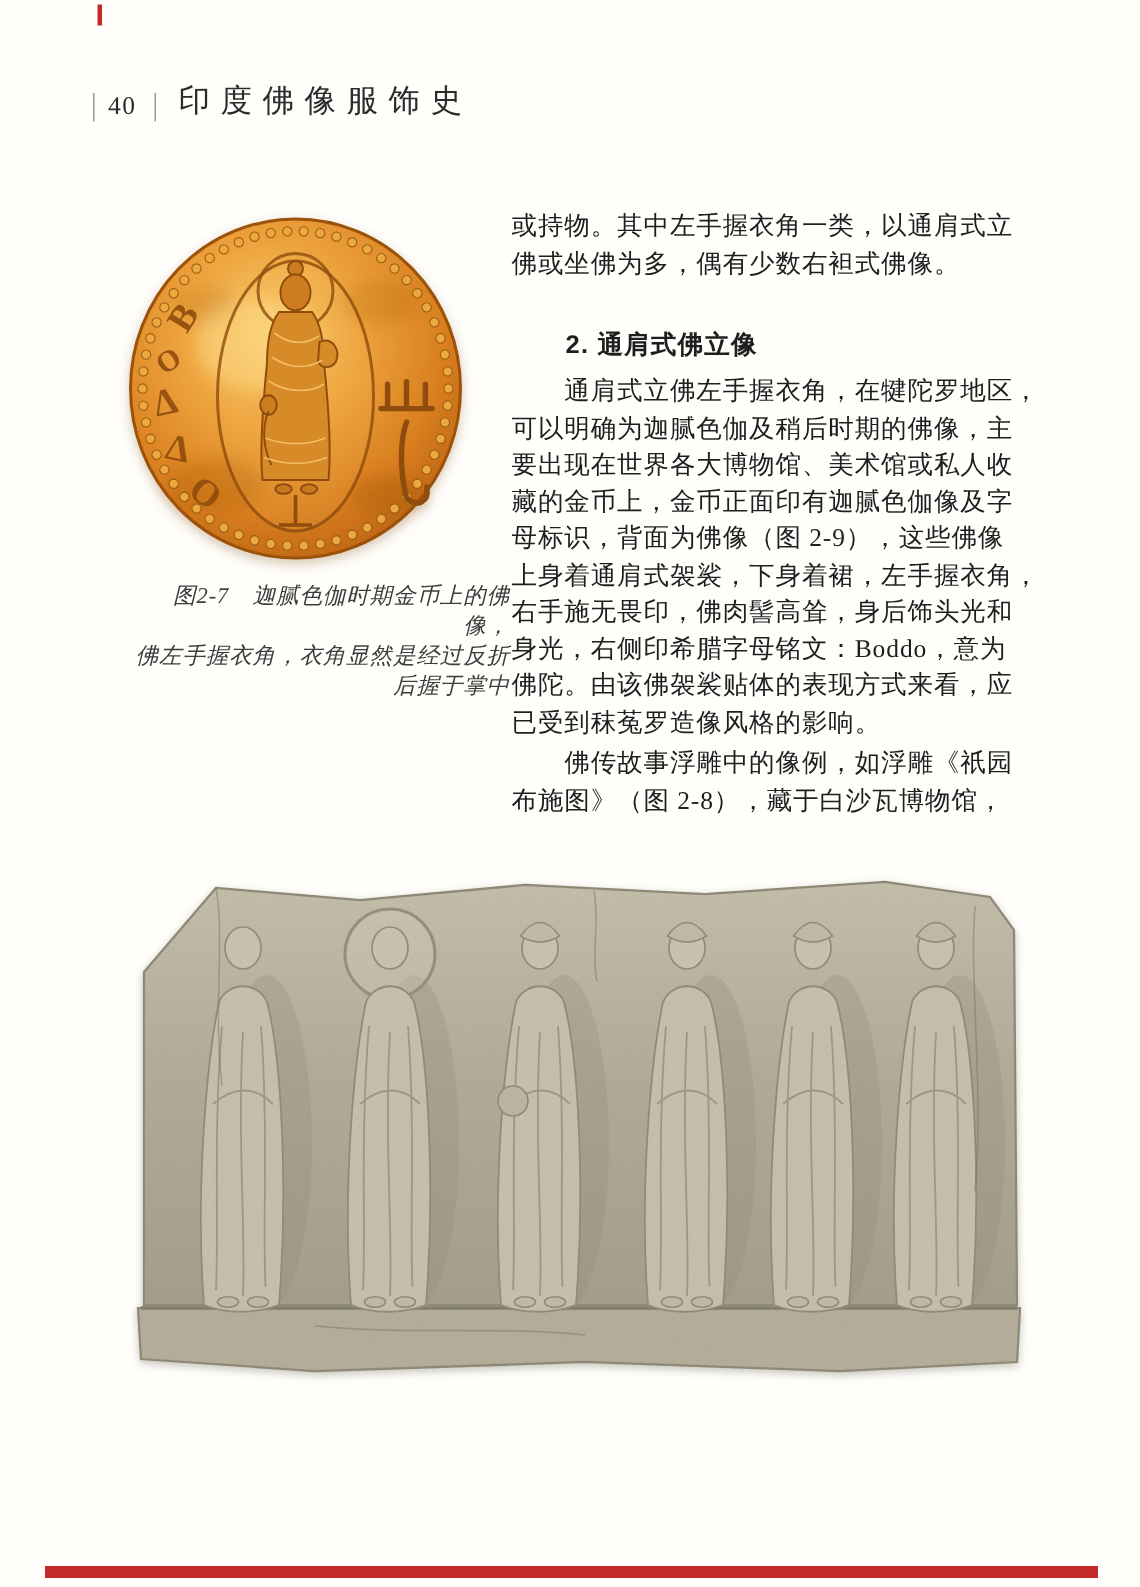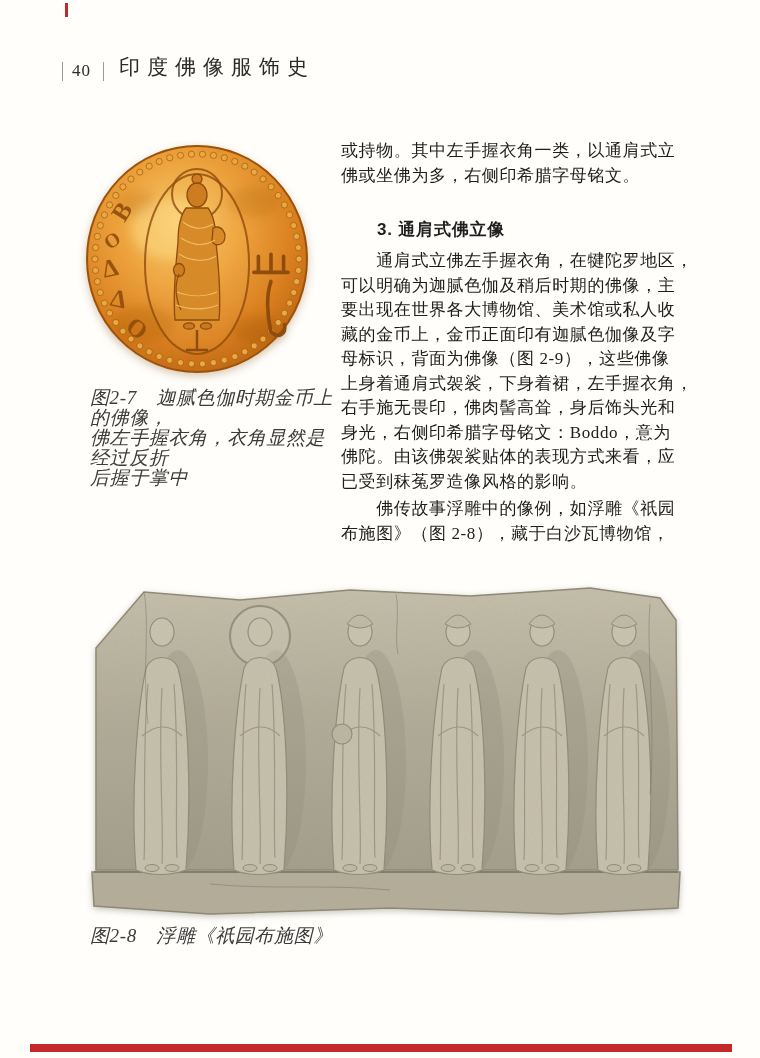--- a/index.html
+++ b/index.html
@@ -19,22 +19,22 @@
   .page-num{font-size:17px;color:#2b2b2b;padding:0 12px 0 9px;letter-spacing:1px;}
   .book-title{font-size:21px;color:#2b2b2b;letter-spacing:7px;padding-left:15px;}
 
   
   .coin-wrap{position:absolute;left:85px;top:142px;width:224px;height:234px;}
   .coin-wrap svg{filter:drop-shadow(0 3px 4px rgba(120,70,10,.30));}
   [data-name="coin-bead-ring"] circle{fill:#eaa83f;stroke:#9c5a10;stroke-width:.7;}
   .coin-letter{font-family:"Liberation Serif",serif;font-weight:bold;fill:#8f4c0d;opacity:.9;}
 
   .fig-caption{
-    position:absolute;font-style:italic;font-size:19px;line-height:20px;color:#3c3c3c;
-    white-space:pre-line;letter-spacing:.6px;
+    position:absolute;font-style:italic;font-size:15px;line-height:20px;color:#3c3c3c;
+    white-space:pre-line;letter-spacing:.6px;text-align:right;
   }
   .caption-coin{left:90px;top:388px;width:250px;}
   .caption-relief{left:90px;top:926px;width:400px;}
 
   
   .body-col{position:absolute;left:341px;top:139px;width:366px;}
   .para{font-size:17px;line-height:24.5px;letter-spacing:.6px;white-space:pre-line;margin:0;}
   .section-heading{
     font-family:"Liberation Sans","DejaVu Sans",sans-serif;
     font-weight:bold;font-size:17px;margin:30px 0 8px 0;padding-left:36px;letter-spacing:.8px;
@@ -188,22 +188,22 @@
       </g>
     </svg>
   </div>
 
   <div class="fig-caption caption-coin" data-name="figure-caption-coin">图2-7　迦腻色伽时期金币上的佛像，
 佛左手握衣角，衣角显然是经过反折
 后握于掌中</div>
 
   <div class="body-col" data-name="main-text-column">
     <p class="para" data-name="paragraph-intro">或持物。其中左手握衣角一类，以通肩式立
-佛或坐佛为多，右侧印希腊字母铭文。</p>
-    <h3 class="section-heading" data-name="section-heading">3. 通肩式佛立像</h3>
+佛或坐佛为多，偶有少数右袒式佛像。</p>
+    <h3 class="section-heading" data-name="section-heading">2. 通肩式佛立像</h3>
     <p class="para" data-name="paragraph-main">　　通肩式立佛左手握衣角，在犍陀罗地区，
 可以明确为迦腻色伽及稍后时期的佛像，主
 要出现在世界各大博物馆、美术馆或私人收
 藏的金币上，金币正面印有迦腻色伽像及字
 母标识，背面为佛像（图 2-9），这些佛像
 上身着通肩式袈裟，下身着裙，左手握衣角，
 右手施无畏印，佛肉髻高耸，身后饰头光和
 身光，右侧印希腊字母铭文：Boddo，意为
 佛陀。由该佛袈裟贴体的表现方式来看，应
 已受到秣菟罗造像风格的影响。</p>
@@ -312,16 +312,15 @@
         <path d="M54,8 C60,40 52,90 58,140"></path>
         <path d="M560,20 C556,70 566,140 560,210"></path>
         <path d="M306,10 C310,30 304,52 308,70"></path>
         <path d="M120,300 C180,306 240,300 300,306"></path>
       </g>
 
       <rect width="592" height="334" clip-path="url(#slabClip)" filter="url(#grain)" opacity=".5" data-name="stone-grain-texture"></rect>
     </svg>
   </div>
 
-  <div class="fig-caption caption-relief" data-name="figure-caption-relief">图2-8　浮雕《祇园布施图》</div>
 
   <div class="edge-bar" data-name="page-edge-mark-bottom"></div>
 </div>
 
 </body></html>

